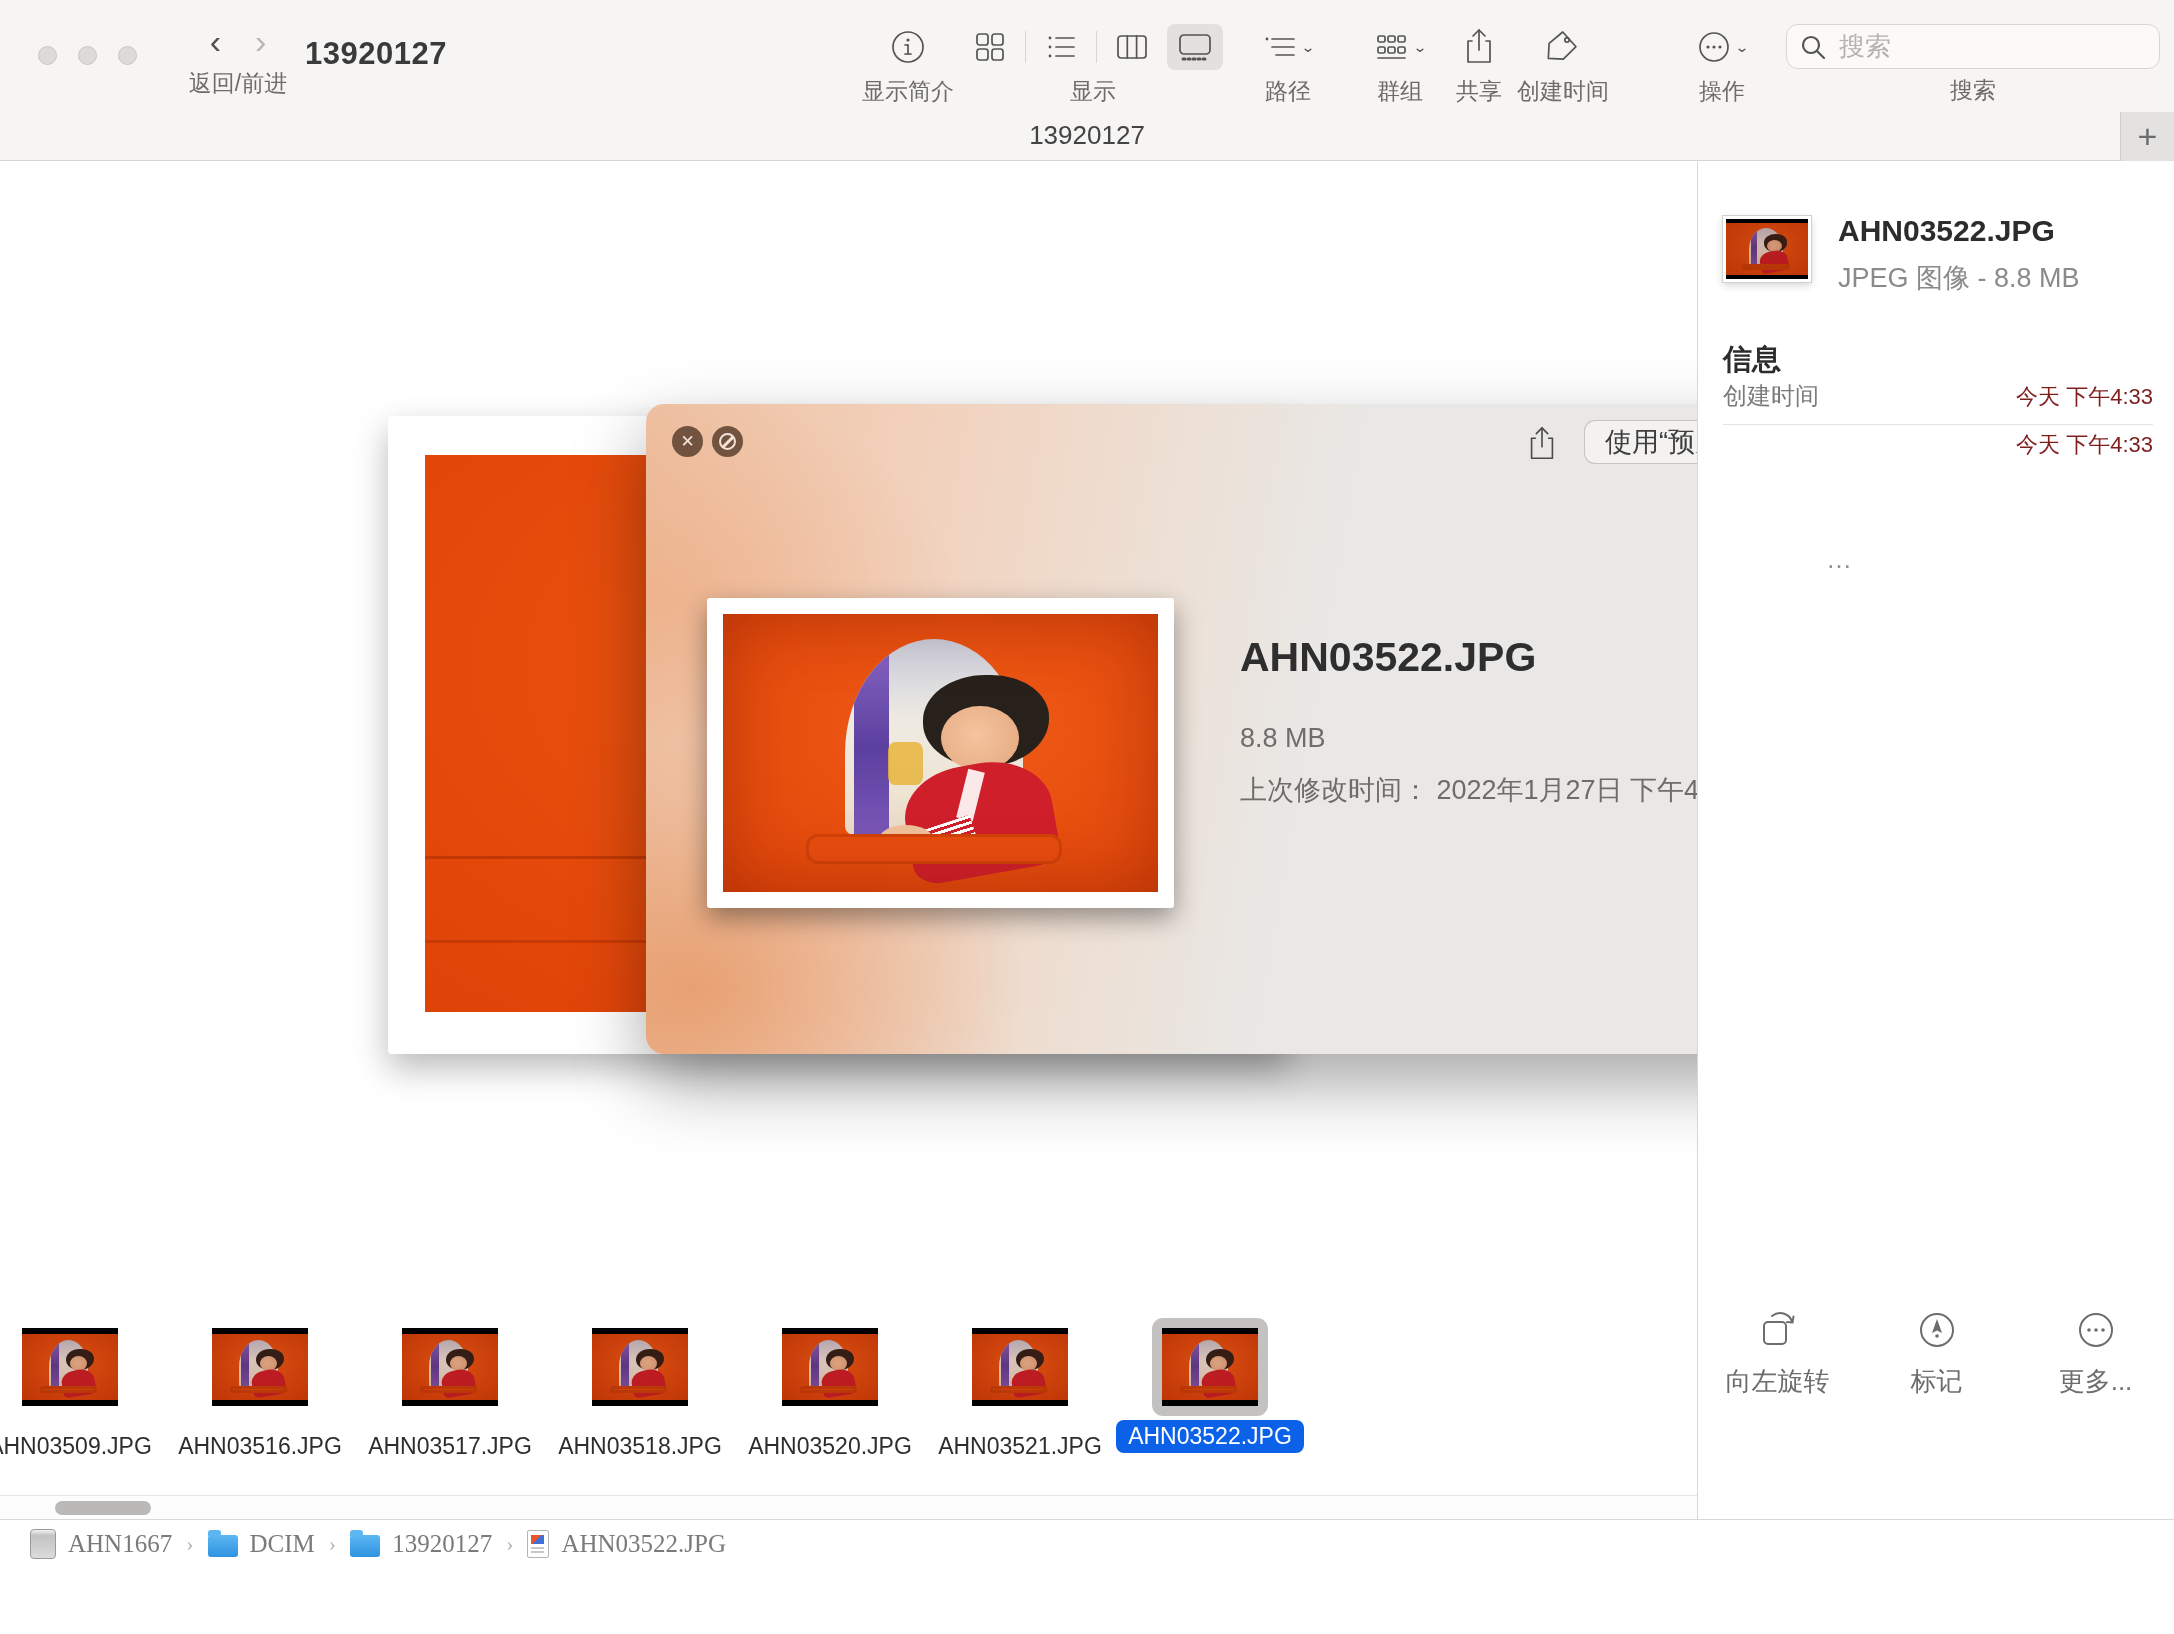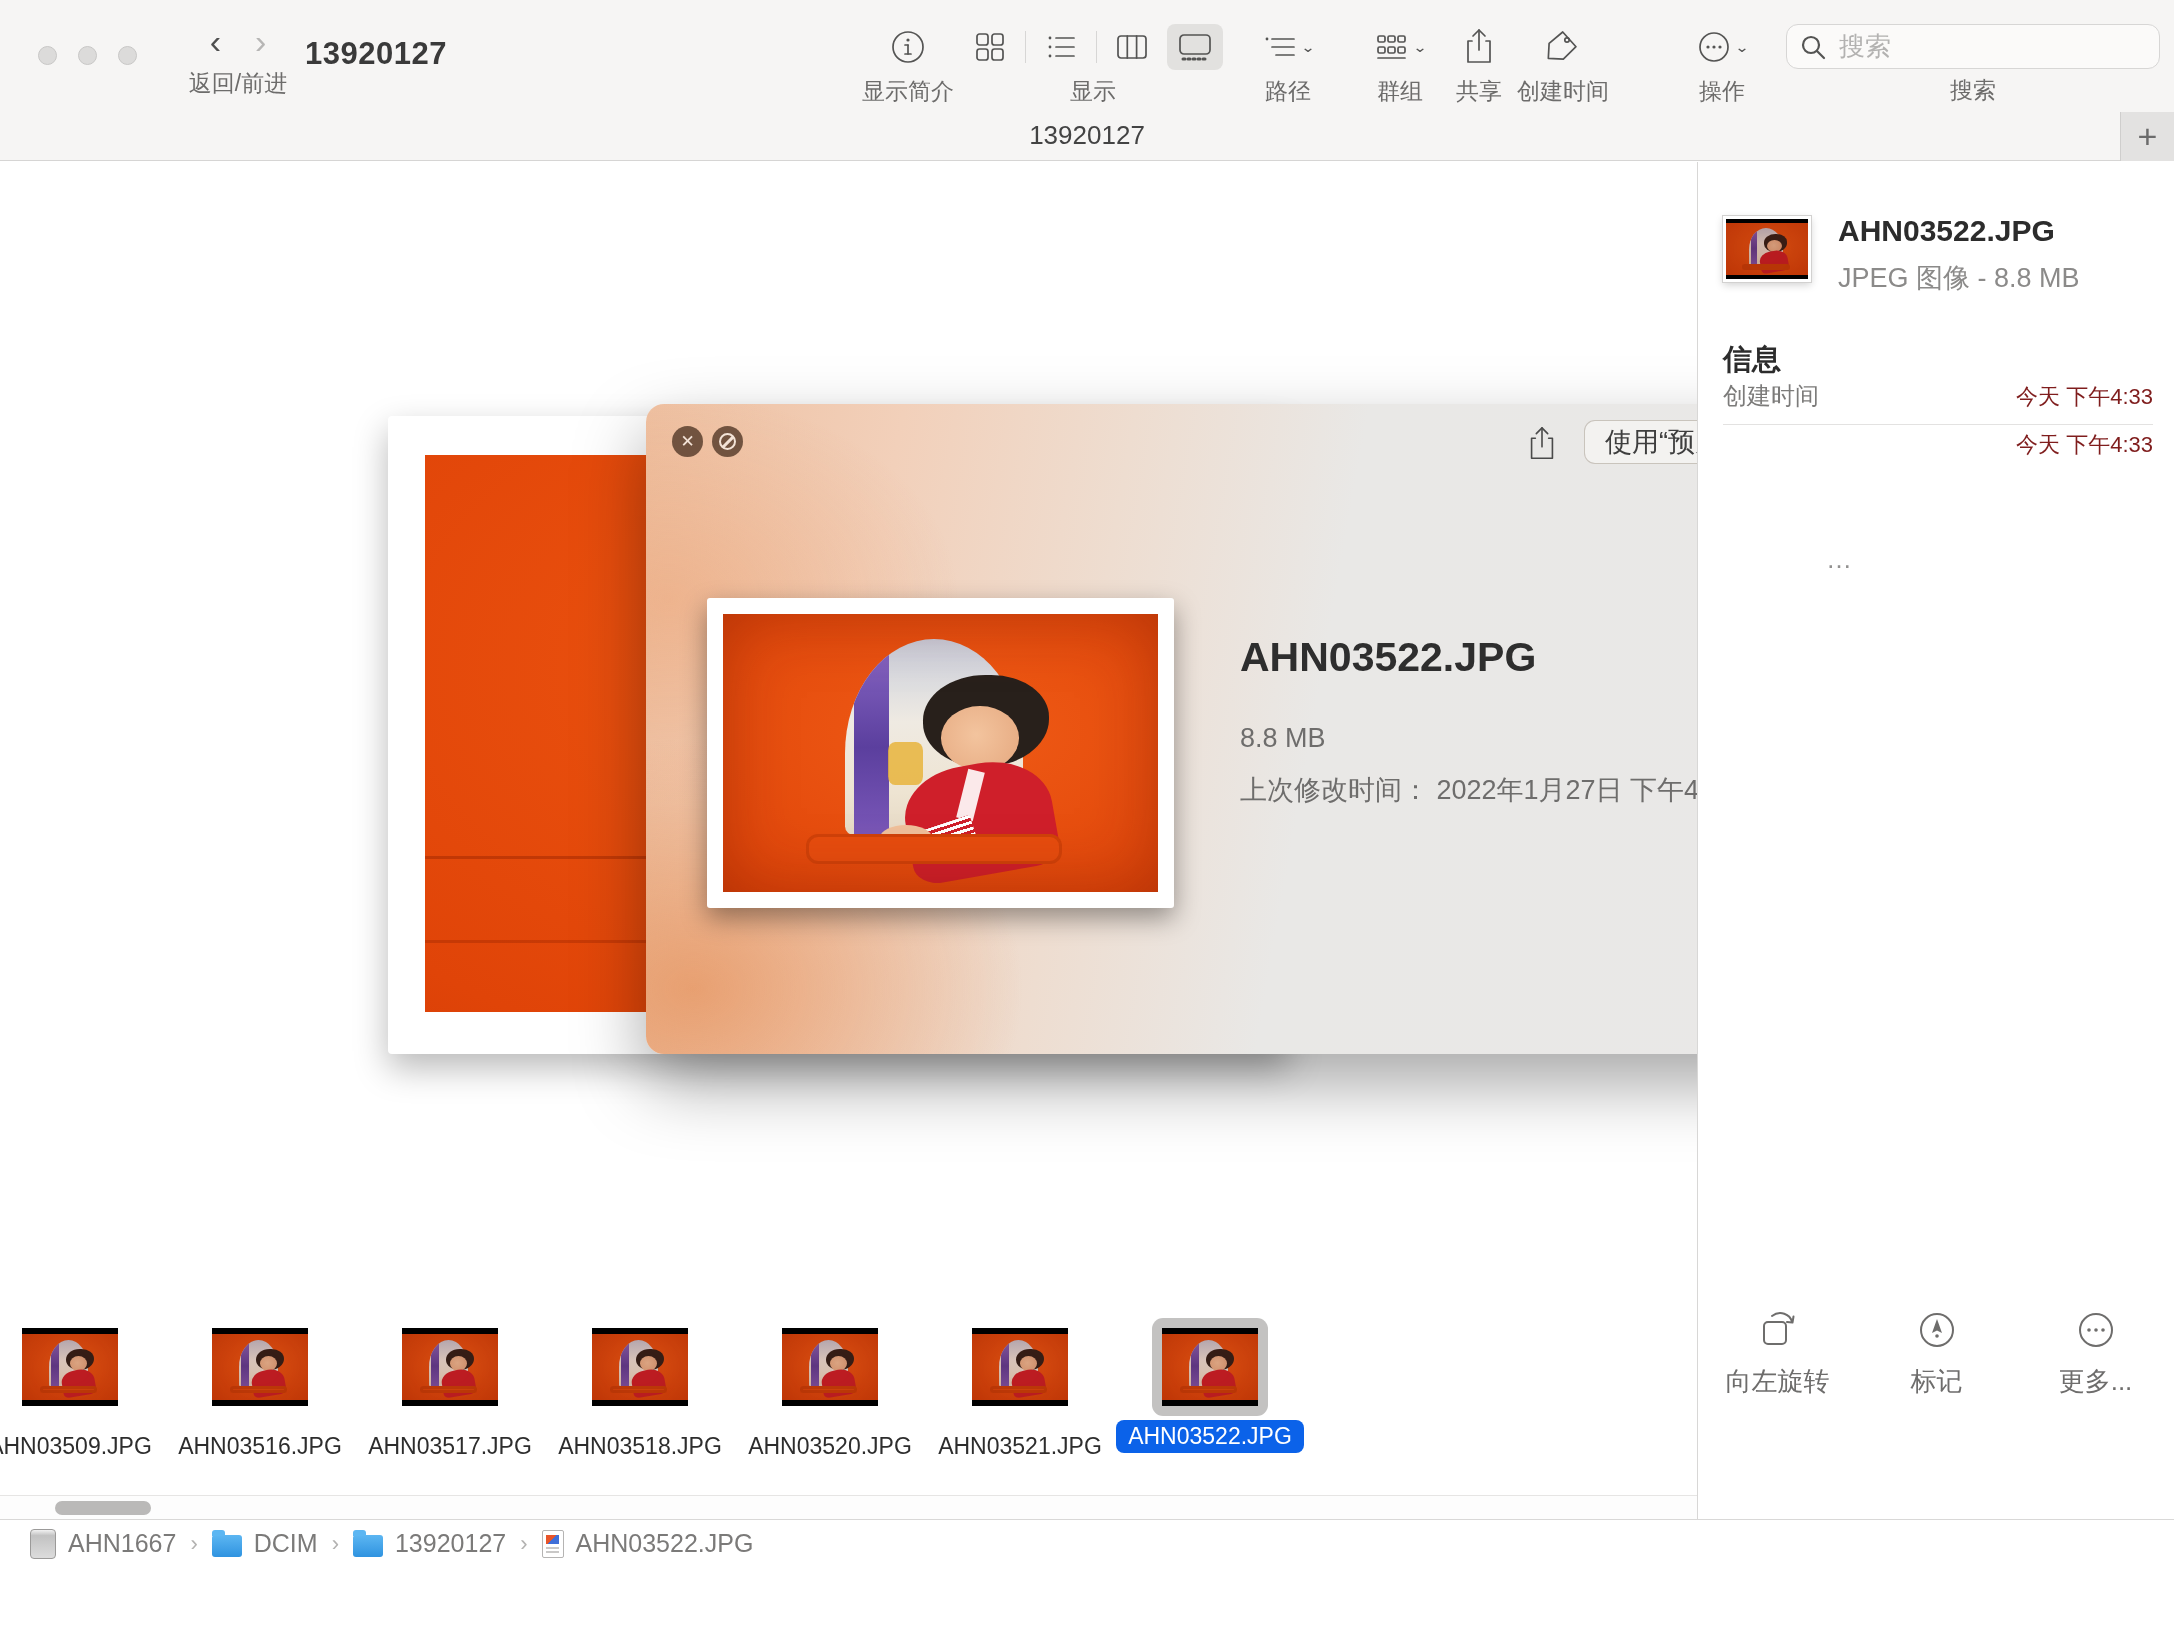--- a/index.html
+++ b/index.html
@@ -128,21 +128,21 @@
   .sb-row .v{font-size:22px;color:#7f1d1d;}
   .sb-div{position:absolute;left:25px;width:430px;height:1px;background:#e3e2e1;}
   .sb-dots{position:absolute;left:128px;top:382px;font-size:26px;color:#929190;letter-spacing:2px;z-index:25;}
   .sb-actions{position:absolute;left:0;bottom:120px;width:477px;display:flex;justify-content:space-around;}
   .sb-act{display:flex;flex-direction:column;align-items:center;width:150px;}
   .sb-act .ic{height:48px;display:flex;align-items:center;justify-content:center;}
   .sb-act .lbl{margin-top:10px;font-size:26px;color:#6e6d6c;white-space:nowrap;}
   svg.sbi{stroke:#6e6d6c;fill:none;stroke-width:2;stroke-linecap:round;stroke-linejoin:round;}
 
   
-  .pathbar{position:absolute;left:0;top:1519px;width:2174px;height:48px;background:#fff;border-top:1px solid #d9d8d7;display:flex;align-items:center;padding-left:30px;gap:12px;}
+  .pathbar{position:absolute;left:0;top:1519px;width:2174px;height:48px;background:#fff;border-top:1px solid #d9d8d7;display:flex;align-items:center;padding-left:30px;gap:12px;font-family:Liberation Serif, serif;}
   .seg{display:flex;align-items:center;gap:12px;}
   .seg .txt{font-size:25px;color:#7b7a79;}
   .seg-sep{font-size:22px;color:#b3b2b1;margin:0 2px;}
   .ic-disk{width:26px;height:30px;border-radius:4px;background:linear-gradient(180deg,#f2f2f2 0%,#c2c2c2 20%,#dcdcdc 100%);border:1.5px solid #9b9a99;}
   .ic-folder{position:relative;width:30px;height:22px;background:linear-gradient(180deg,#5cb6f2,#2f93e0);border-radius:3px;margin-top:4px;}
   .ic-folder::before{content:"";position:absolute;left:0;top:-5px;width:13px;height:6px;background:#5cb6f2;border-radius:3px 3px 0 0;}
   .ic-file{position:relative;width:22px;height:28px;background:#fff;border:1.5px solid #b5b4b3;border-radius:2px;}
   .ic-file::before{content:"";position:absolute;left:3px;top:4px;width:13px;height:9px;background:linear-gradient(135deg,#e8552a 0 50%,#3f6fd8 50% 100%);}
   .ic-file::after{content:"";position:absolute;left:3px;bottom:4px;width:13px;height:2px;background:#c9c8c7;box-shadow:0 -4px 0 #c9c8c7;}
 

